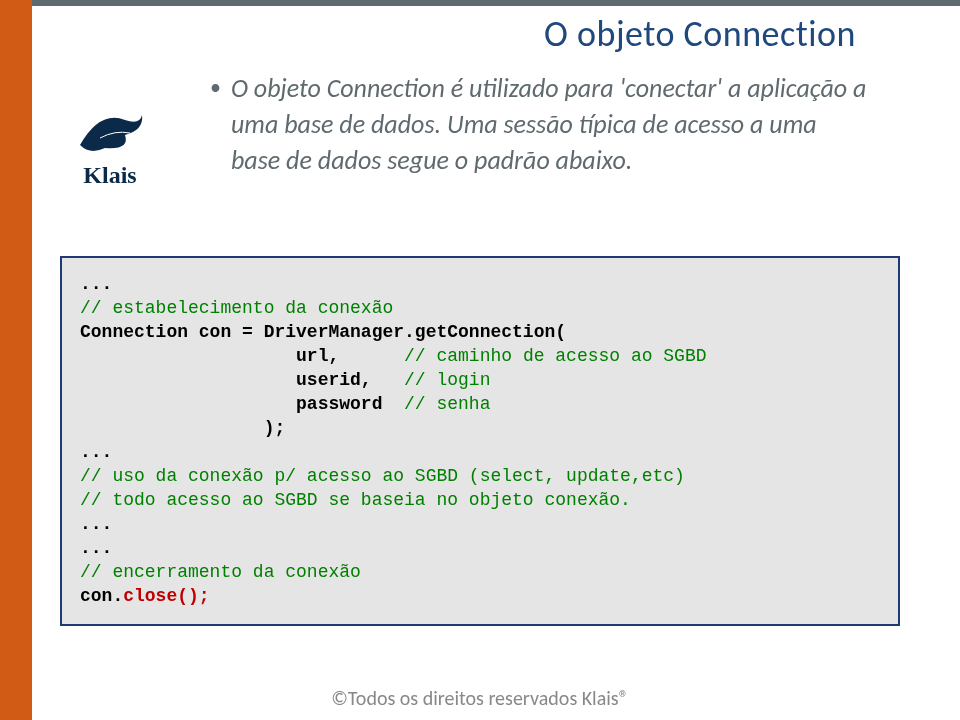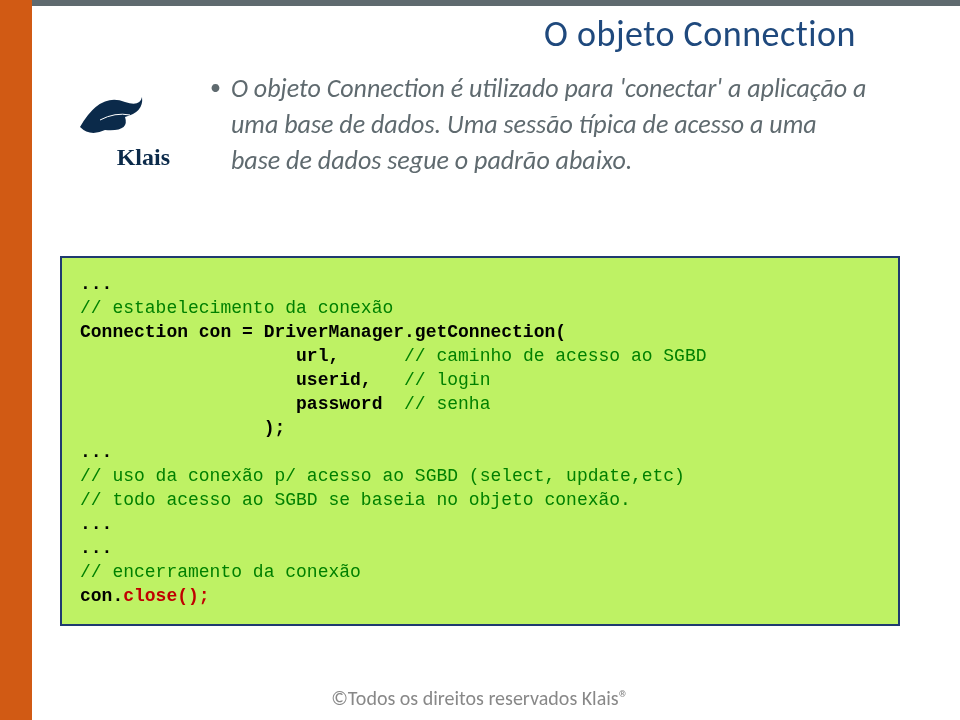--- a/index.html
+++ b/index.html
@@ -54,37 +54,37 @@
     font-weight: 400;
     font-style: italic;
   }
   .code-box {
     position: absolute;
     left: 60px;
     top: 256px;
     width: 840px;
     height: 370px;
     border: 2px solid #1f3a70;
-    background: #bef264;
+    background: #e5e5e5;
     padding: 14px 18px;
     font-family: "Courier New", monospace;
     font-size: 18px;
     line-height: 24px;
     white-space: pre;
     color: #000;
   }
   .code-box .kw { color: #000; font-weight: bold; }
   .code-box .cm { color: #008000; }
   .code-box .red { color: #c00000; font-weight: bold; }
   .logo {
     position: absolute;
     left: 50px;
-    top: 82px;
+    top: 100px;
     width: 120px;
-    text-align: right;
+    text-align: center;
   }
   .logo svg { display: block; margin: 0 auto; }
   .logo-name {
     font-family: Georgia, serif;
     font-size: 24px;
     color: #0b2a4a;
     font-weight: bold;
     margin-top: 2px;
   }
   .footer {

